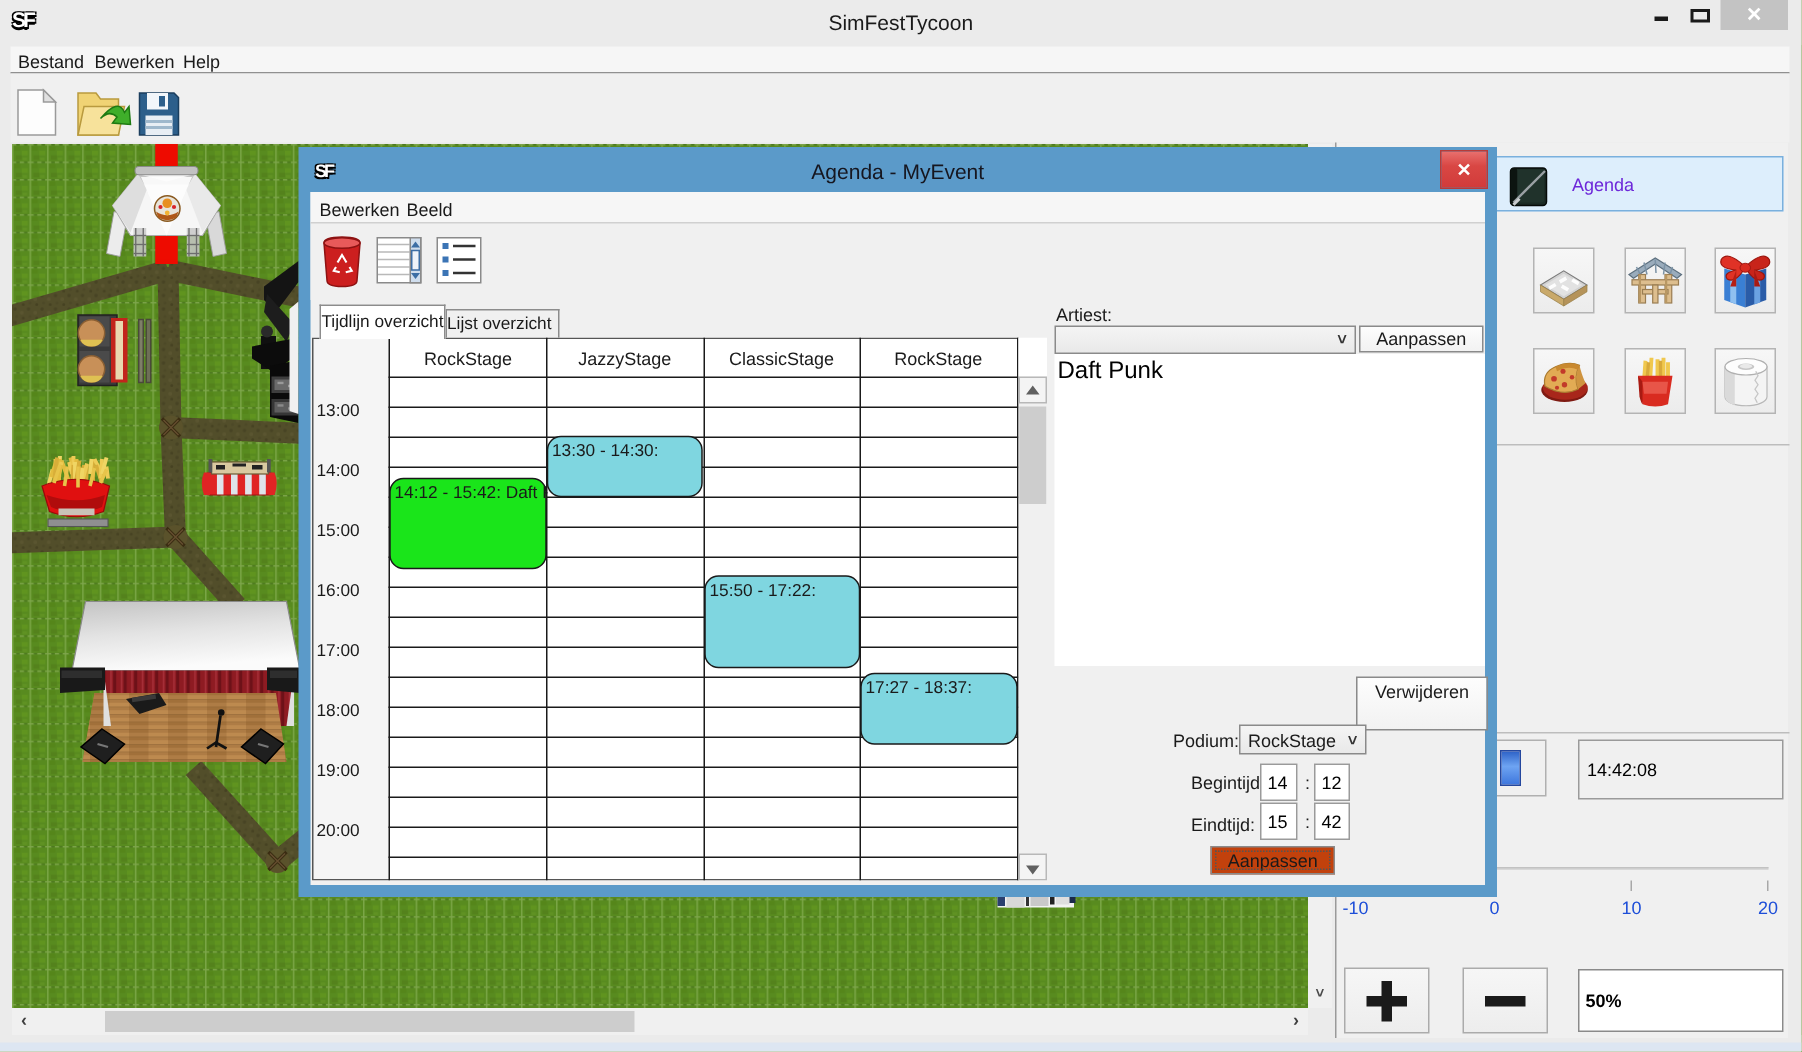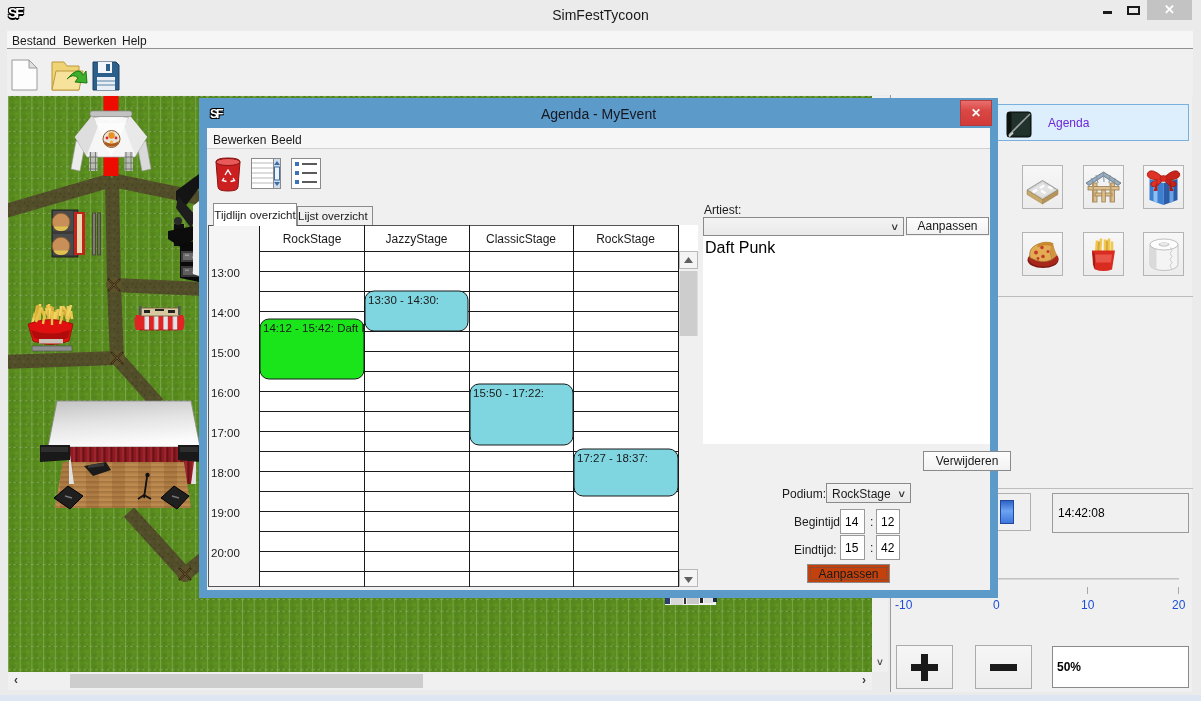--- a/index.html
+++ b/index.html
@@ -561,21 +561,21 @@
         </svg>
 
       <div class="dlab" style="left:497px;top:75px">Artiest:</div>
       <div class="dcombo" style="left:496px;top:89px;width:201px;height:19px">
           <span class="ar">˅</span>
         </div>
       <div class="dbtn" style="left:699px;top:89px;width:83px;height:18px;line-height:17px">Aanpassen</div>
       <div id="artlist">
           <span style="position:absolute;left:2px;top:3px">Daft Punk</span>
         </div>
-      <div class="dbtn" style="left:716px;top:323px;width:88px;height:20px;line-height:19px">Verwijderen</div>
+      <div class="dbtn" style="left:697px;top:323px;width:88px;height:36px;line-height:19px">Verwijderen</div>
       <div class="dlab" style="left:575px;top:359px">Podium:</div>
       <div class="dcombo" style="left:619px;top:355px;width:85px;height:20px">
         <span style="position:absolute;left:5px;top:3px">RockStage</span>
           <span class="ar" style="top:4px">˅</span>
         </div>
       <div class="dlab" style="left:587px;top:387px">Begintijd:</div>
       <div class="dinp" style="left:633px;top:381px;width:25px;height:25px">
           <span style="position:absolute;left:4px;top:5px">14</span>
         </div>
       <div class="dlab" style="left:663px;top:387px">:</div>

